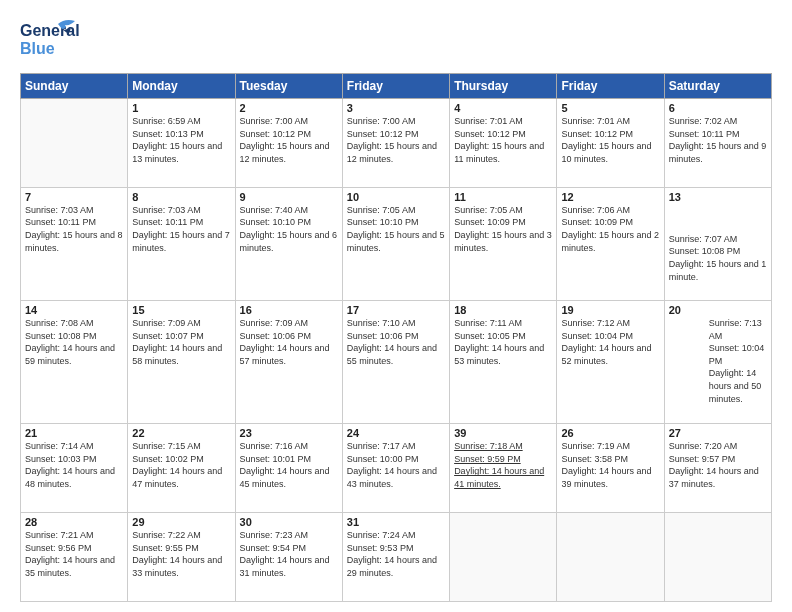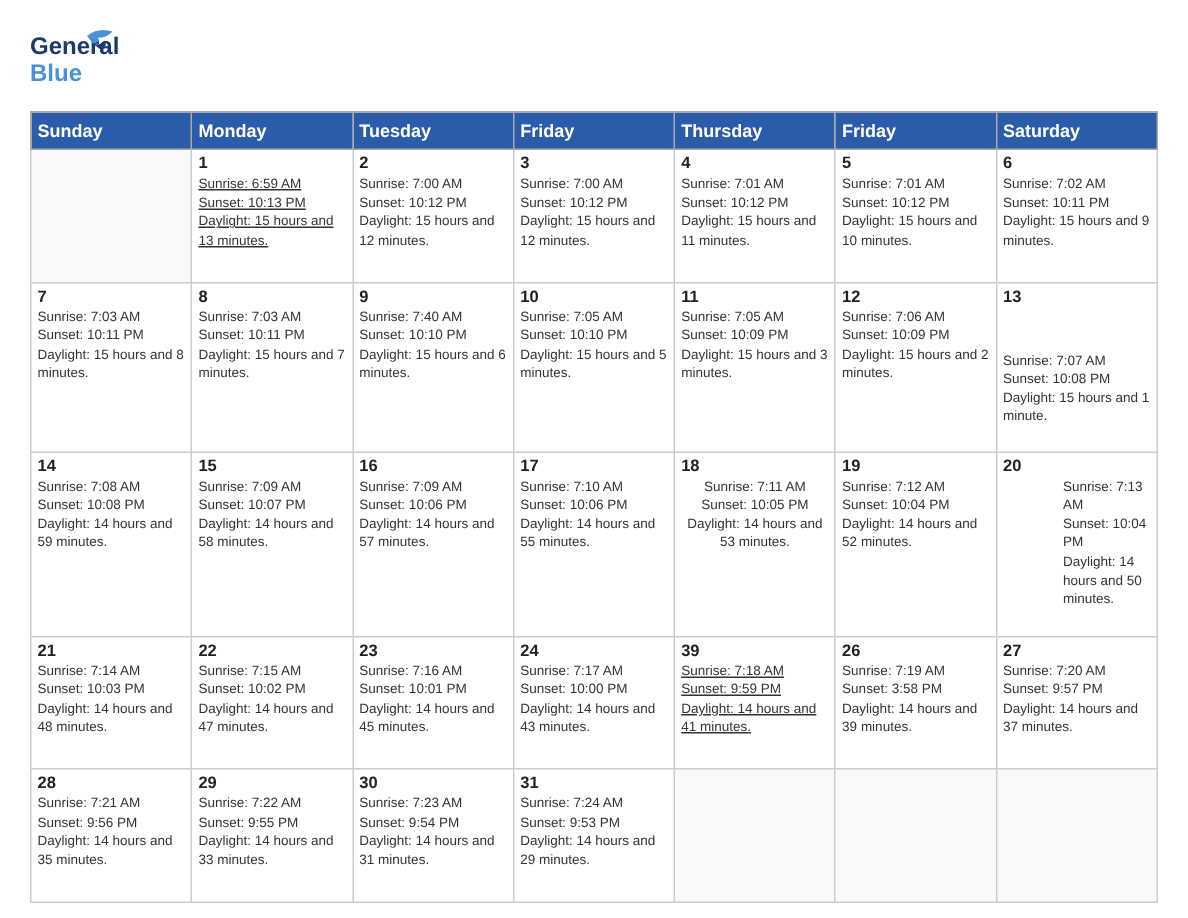--- a/index.html
+++ b/index.html
@@ -115,21 +115,21 @@
           <th>Thursday</th>
           <th>Friday</th>
           <th>Saturday</th>
         </tr>
     </thead>
     <tbody id="calendar-body">
     <tr>
           <td class="empty"></td>
           <td>
             <span class="day-number">1</span>
-            <div class="day-info" style="white-space: pre-line; text-decoration: underline;">Sunrise: 6:59 AM
+            <div class="day-info" style="white-space: pre-line;">Sunrise: 6:59 AM
 Sunset: 10:13 PM
 Daylight: 15 hours and 13 minutes.</div>
           </td>
           <td>
             <span class="day-number">2</span>
             <div class="day-info" style="white-space: pre-line;">Sunrise: 7:00 AM
 Sunset: 10:12 PM
 Daylight: 15 hours and 12 minutes.</div>
           </td>
           <td>
@@ -221,21 +221,21 @@
 Daylight: 14 hours and 57 minutes.</div>
           </td>
           <td>
             <span class="day-number">17</span>
             <div class="day-info" style="white-space: pre-line;">Sunrise: 7:10 AM
 Sunset: 10:06 PM
 Daylight: 14 hours and 55 minutes.</div>
           </td>
           <td>
             <span class="day-number">18</span>
-            <div class="day-info" style="white-space: pre-line; text-align: center;">Sunrise: 7:11 AM
+            <div class="day-info" style="white-space: pre-line;">Sunrise: 7:11 AM
 Sunset: 10:05 PM
 Daylight: 14 hours and 53 minutes.</div>
           </td>
           <td>
             <span class="day-number">19</span>
             <div class="day-info" style="white-space: pre-line;">Sunrise: 7:12 AM
 Sunset: 10:04 PM
 Daylight: 14 hours and 52 minutes.</div>
           </td>
           <td>

